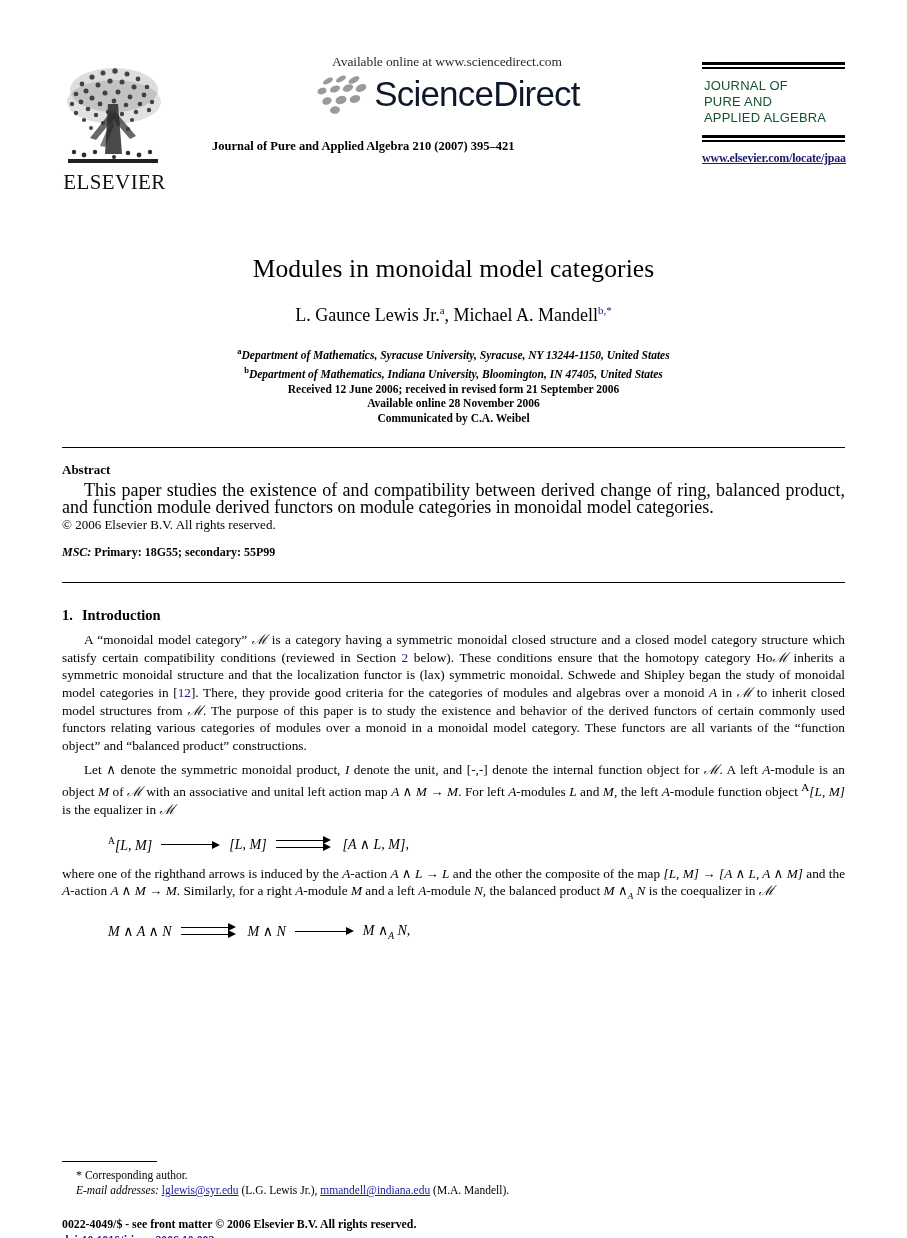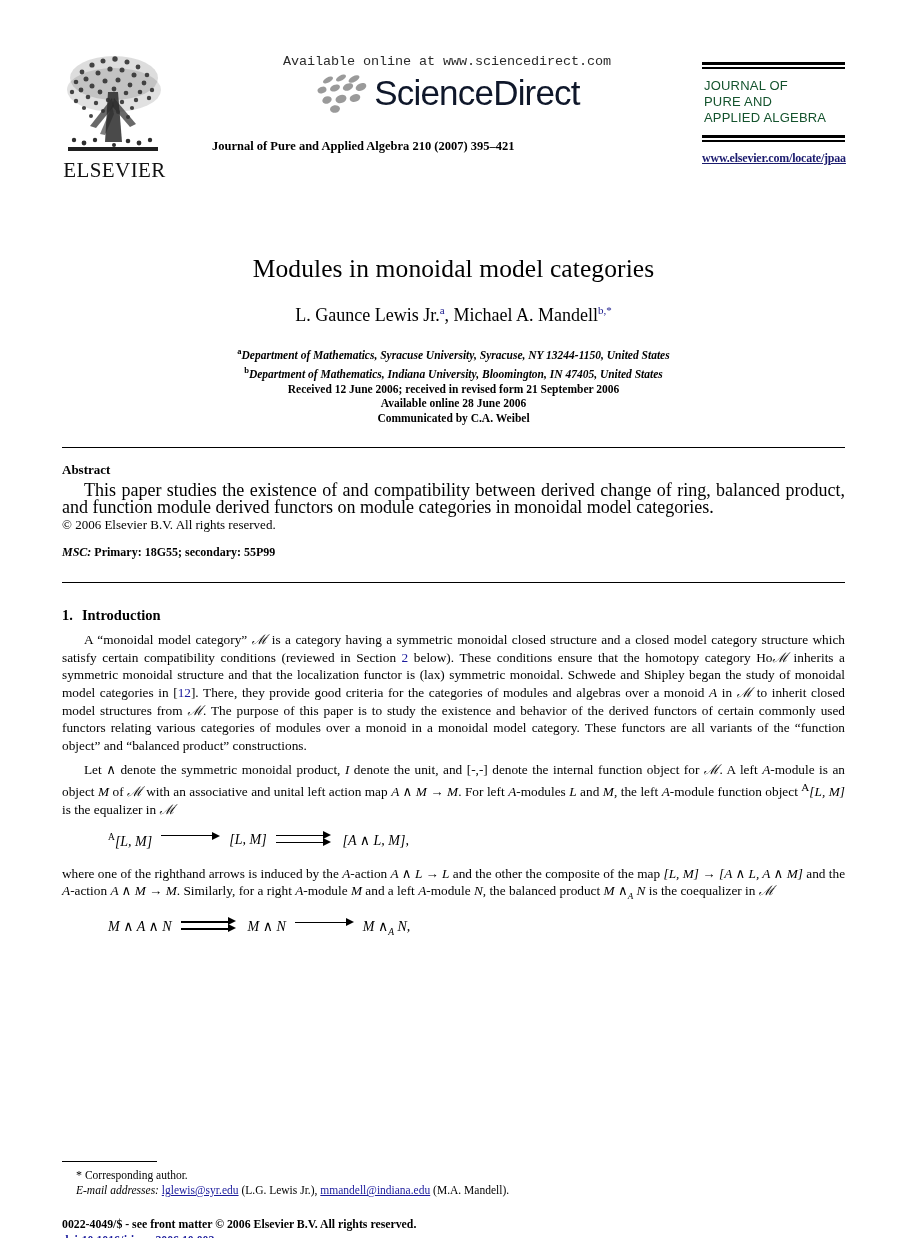--- a/index.html
+++ b/index.html
@@ -24,21 +24,21 @@
   .header {
     position: relative;
     height: 150px;
     margin-top: 48px;
   }
 
   
   .elsevier-logo {
     position: absolute;
     left: 0px;
-    top: 0px;
+    top: 12px;
     width: 105px;
     text-align: center;
   }
   .tree-svg { display: block; }
   .elsevier-word {
     font-family: "Liberation Serif", serif;
     font-size: 21px;
     letter-spacing: 0.4px;
     margin-top: 2px;
     color: #111;
@@ -46,21 +46,21 @@
 
   
   .sd-block {
     position: absolute;
     left: 210px;
     top: 6px;
     width: 350px;
     text-align: center;
   }
   .sd-available {
-    font-family: Liberation Mono, monospace;
+    font-family: Liberation Serif, serif;
     font-size: 13.5px;
     color: #2b2b2b;
     letter-spacing: -0.1px;
     white-space: nowrap;
   }
   .sd-logo-row {
     margin-top: 4px;
     display: flex;
     align-items: center;
     justify-content: center;
@@ -201,21 +201,21 @@
     font-size: 13.5px;
   }
   i.mv { font-style: italic; }
 
   
   .display-eq {
     margin: 13px 0 0 0;
     padding-left: 46px;
     font-size: 14px;
     display: flex;
-    align-items: flex-start;
+    align-items: center;
     height: 26px;
   }
   .eq-term { font-style: italic; white-space: nowrap; }
   .eq-term sup { font-style: normal; font-size: 9.5px; vertical-align: super; }
 
   
   .arrow1 {
     display: inline-flex;
     align-items: center;
     margin: 0 9px;
@@ -405,21 +405,21 @@
     <span>L. Gaunce Lewis Jr.</span><sup>a</sup><span>, </span><span>Michael A. Mandell</span><sup>b,*</sup>
   </div>
 
   <div class="affils">
     <div><sup>a</sup><span>Department of Mathematics, Syracuse University, Syracuse, NY 13244-1150, United States</span></div>
     <div><sup>b</sup><span>Department of Mathematics, Indiana University, Bloomington, IN 47405, United States</span></div>
   </div>
 
   <div class="dates">
     <div>Received 12 June 2006; received in revised form 21 September 2006</div>
-    <div>Available online 28 June 2006</div>
+    <div>Available online 28 November 2006</div>
     <div>Communicated by C.A. Weibel</div>
   </div>
 
   <hr class="hrule">
 
   <div class="abstract-head">Abstract</div>
   <div class="abstract-body">This paper studies the existence of and compatibility between derived change of ring, balanced product, and function module derived functors on module categories in monoidal model categories.</div>
   <div class="abstract-body copyright-line">© 2006 Elsevier B.V. All rights reserved.</div>
   <div class="msc">
     <em>MSC:</em>

